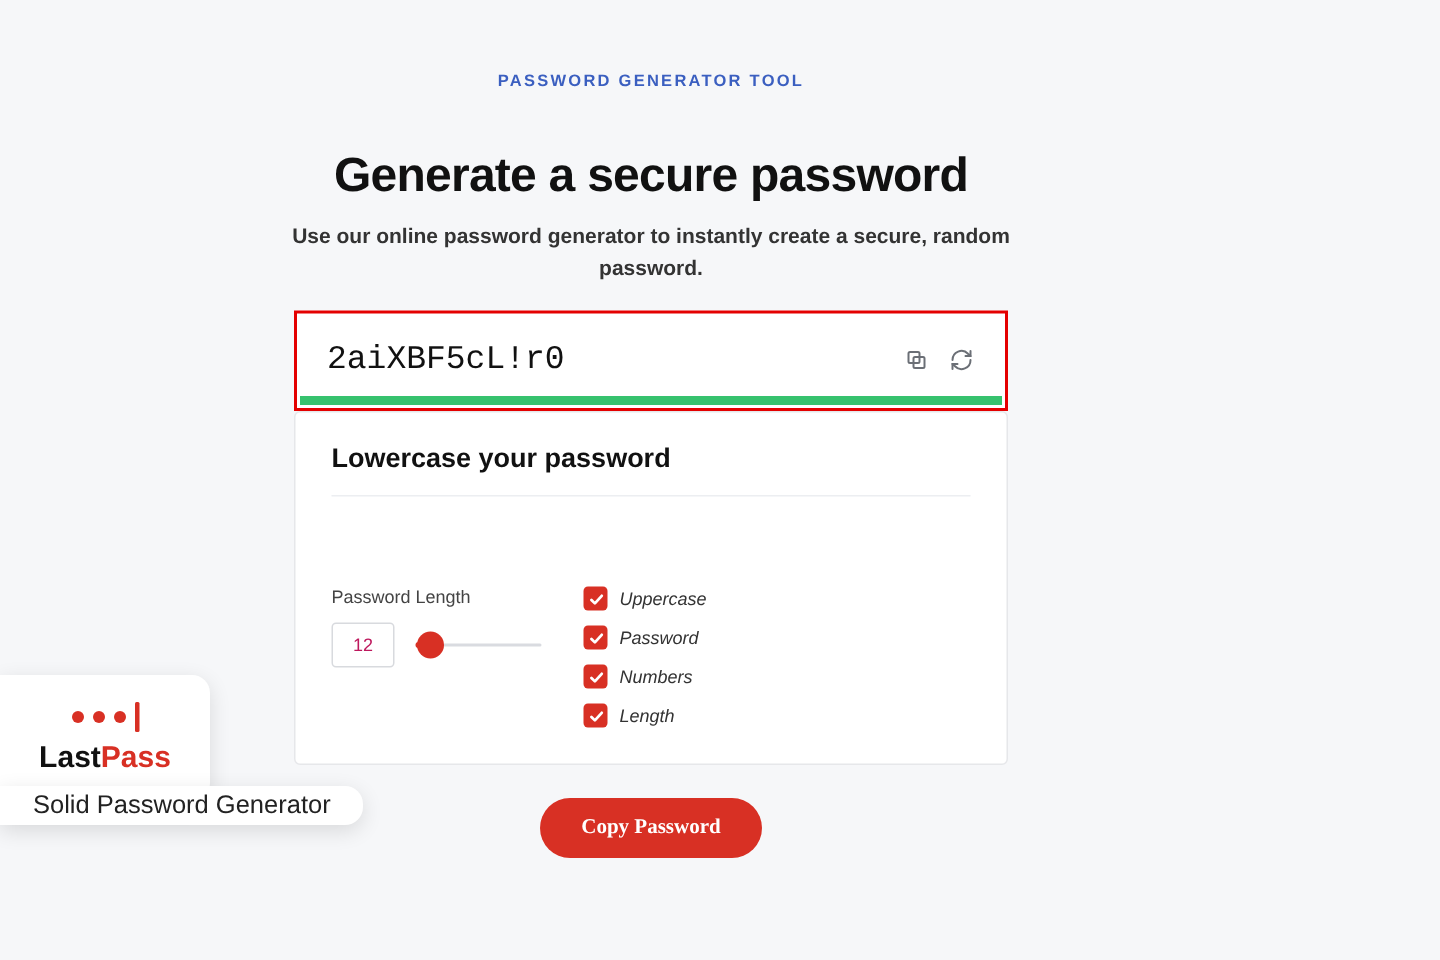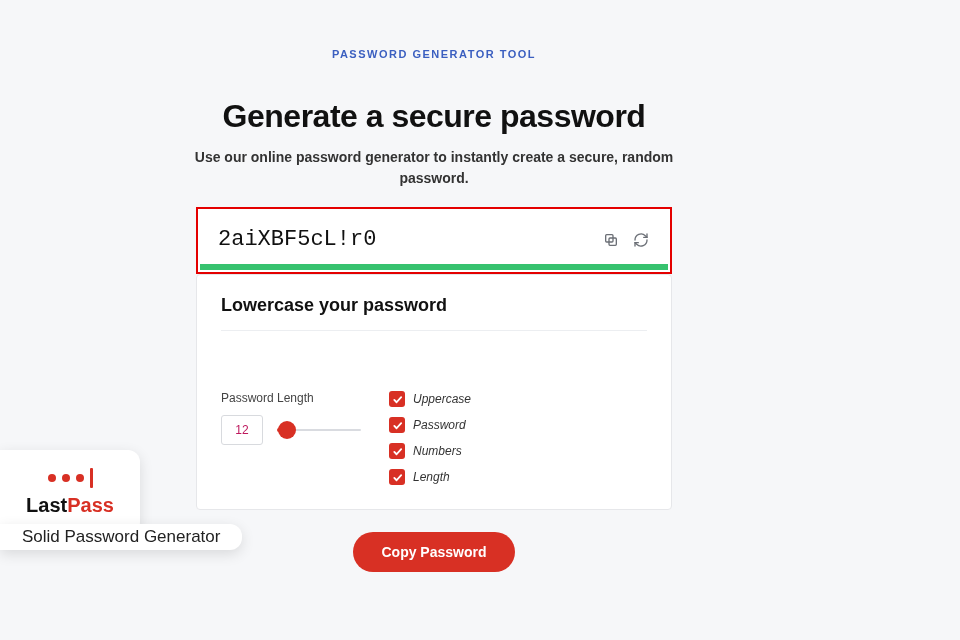--- a/index.html
+++ b/index.html
@@ -175,20 +175,21 @@
 
   .copy-btn {
     background: #d83024;
     color: #fff;
     border: none;
     border-radius: 999px;
     padding: 12px 28px;
     font-size: 14px;
     font-weight: 700;
     cursor: pointer;
+    font-family: Liberation Serif, serif;
   }
 
   .brand-card {
     position: absolute;
     left: 0; top: 424px;
     width: 140px; height: 84px;
     background: #fff;
     border-radius: 0 12px 12px 0;
     box-shadow: 0 4px 14px rgba(0,0,0,0.12);
     display: flex; flex-direction: column;

